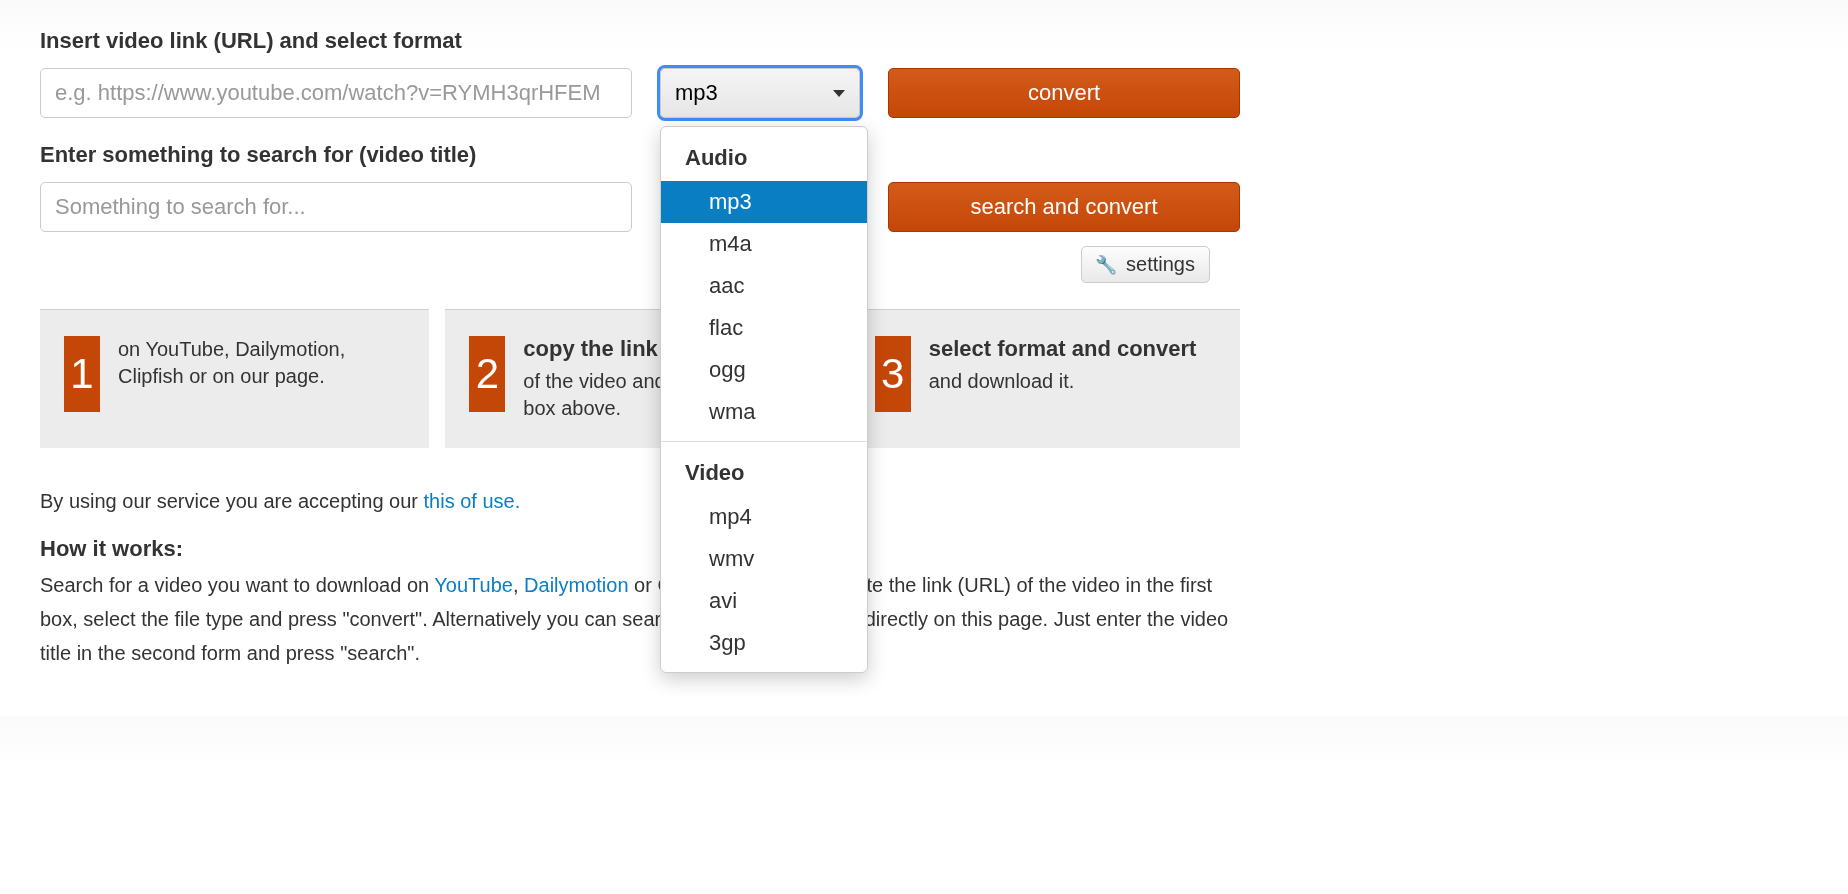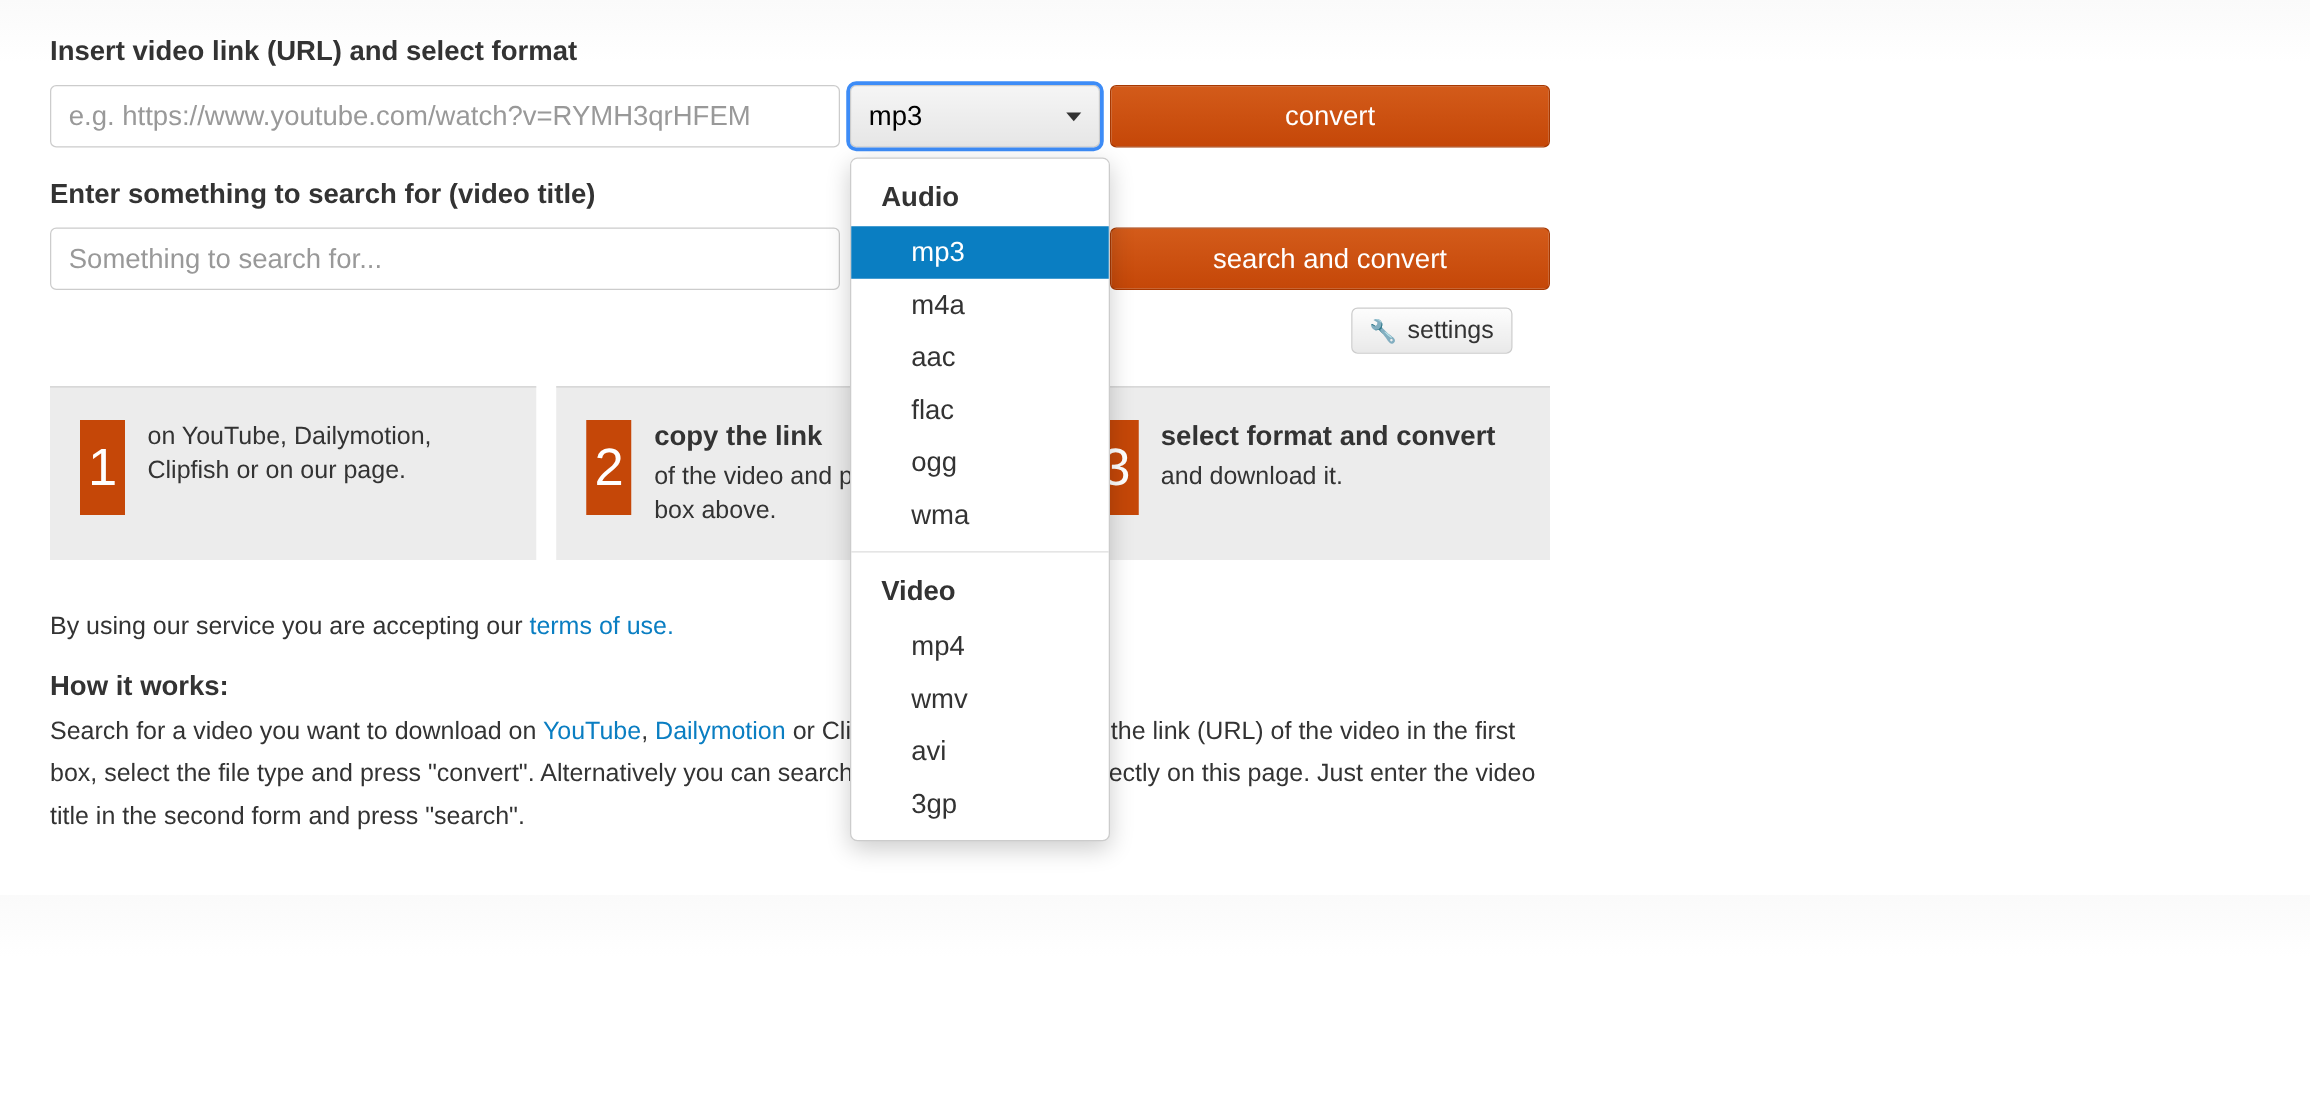--- a/index.html
+++ b/index.html
@@ -11,21 +11,21 @@
     }
     .container { max-width: 1200px; }
     .section-label {
       font-size: 22px;
       font-weight: 700;
       color: #333;
       margin-bottom: 14px;
     }
     .input-row {
       display: flex;
-      gap: 8px;
+      gap: 28px;
       align-items: center;
       margin-bottom: 24px;
       position: relative;
     }
     .text-input {
       flex: 1;
       height: 50px;
       border: 1px solid #ccc;
       border-radius: 5px;
       padding: 0 14px;
@@ -231,21 +231,21 @@
     <div class="step-card">
       <div class="step-num">3</div>
       <div>
         <div class="step-title">select format and convert</div>
         <div class="step-desc">and download it.</div>
       </div>
     </div>
   </div>
 
   <p class="body-text">
-    <span>By using our service you are accepting our </span><a href="#" class="link">terms of use.</a>
+    <span>By using our service you are accepting our </span><a href="#" class="link">this of use.</a>
   </p>
 
   <div class="body-heading">How it works:</div>
   <p class="body-text">
     <span>Search for a video you want to download on </span><a href="#" class="link">YouTube</a><span>, </span><a href="#" class="link">Dailymotion</a><span> or Clipfish and copy &amp; paste the link (URL) of the video in the first box, select the file type and press "convert". Alternatively you can search for a Youtube video directly on this page. Just enter the video title in the second form and press "search".</span>
   </p>
 
 </div>
 
 </body></html>

